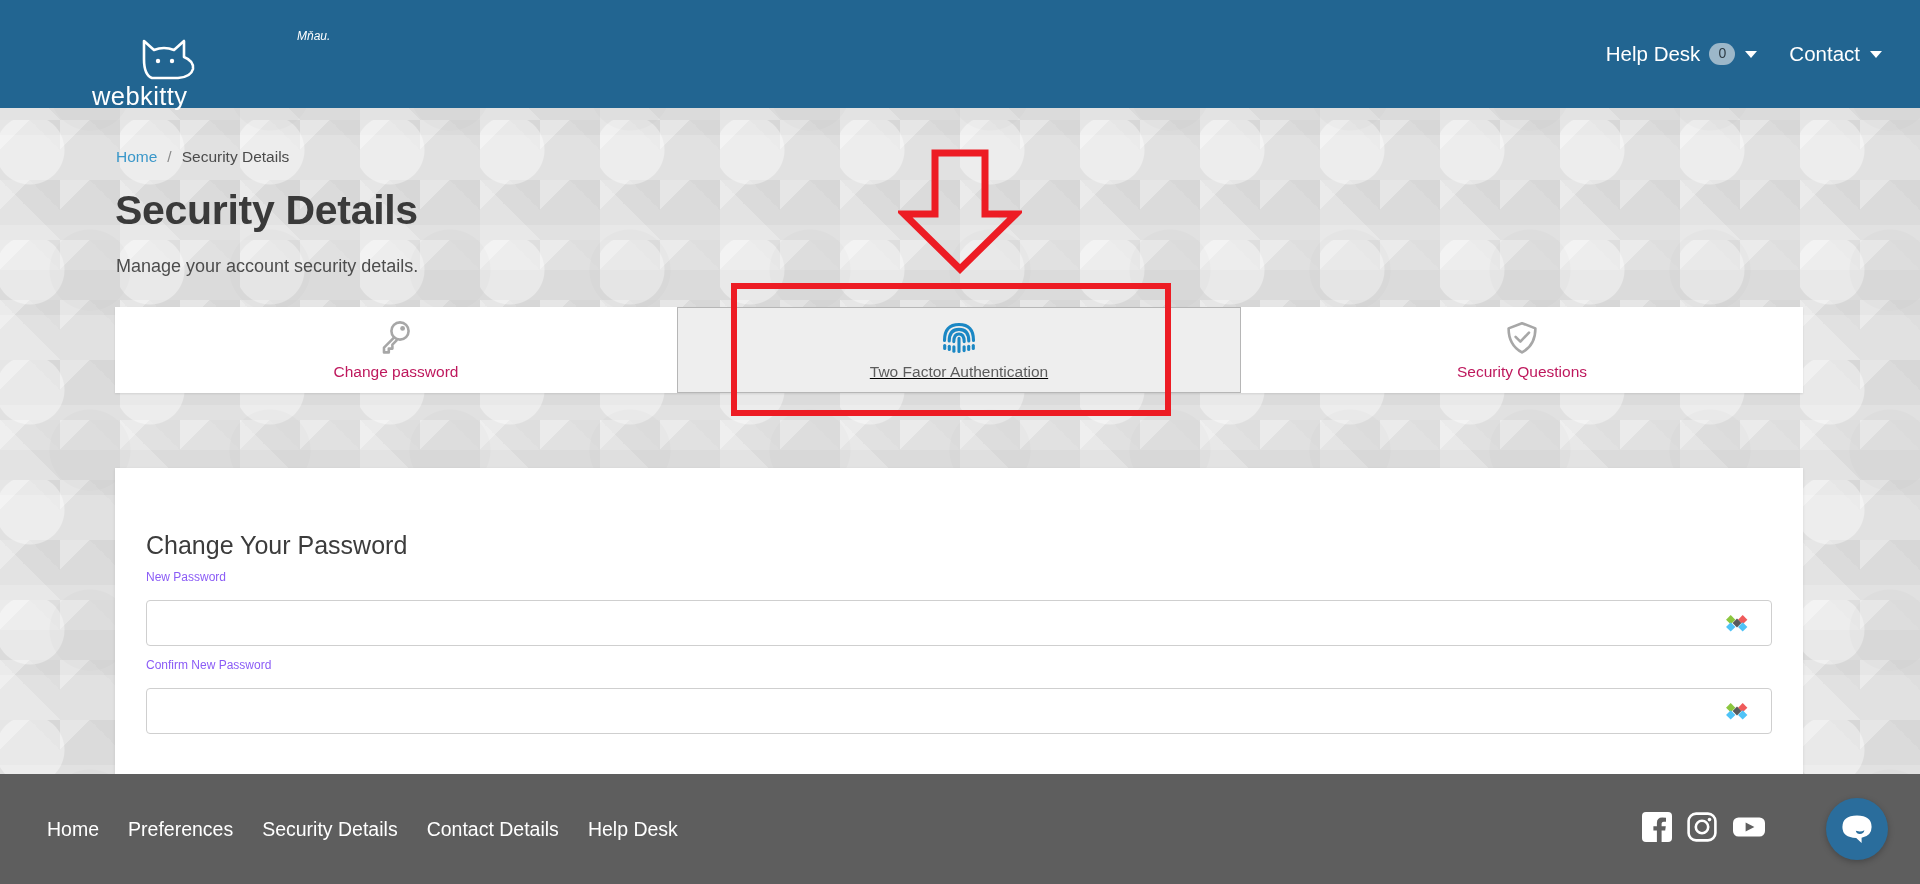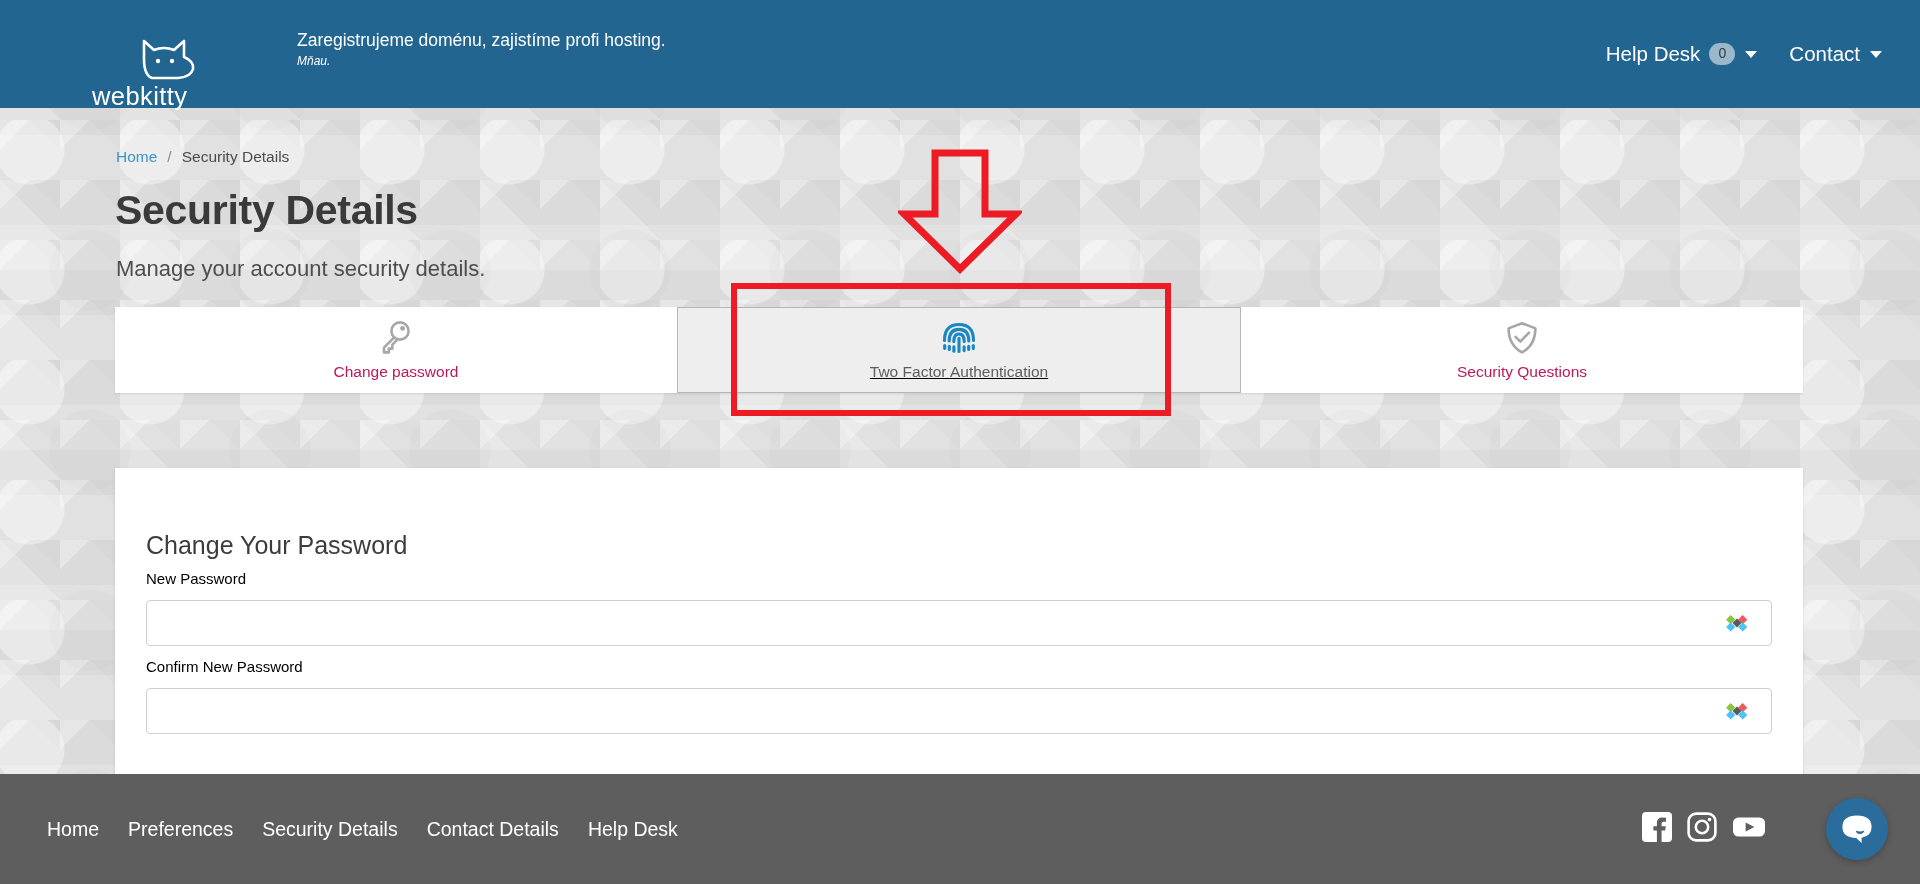--- a/index.html
+++ b/index.html
@@ -74,21 +74,21 @@
   }
   #breadcrumb .bc-link { color:#3a97c9; cursor:pointer; }
   #breadcrumb .bc-sep { color:#8b8b8b; }
 
   #page-title {
     position:absolute; left:115px; top:79px;
     font-size:41px; font-weight:bold; color:#3a3a3a; letter-spacing:-.3px;
   }
   #page-sub {
     position:absolute; left:116px; top:148px;
-    font-size:22px; color:#4d4d4d;
+    font-size:18px; color:#4d4d4d;
   }
 
   
   #tabstrip {
     position:absolute; left:115px; top:199px; width:1688px; height:86px;
     display:flex; background:#fff;
     box-shadow:0 1px 2px rgba(0,0,0,.10);
   }
   .tab {
     flex:1 1 0; display:flex; flex-direction:column; align-items:center;
@@ -104,21 +104,21 @@
   
   #card {
     position:absolute; left:115px; top:360px; width:1688px; height:420px;
     background:#fff; box-shadow:0 1px 3px rgba(0,0,0,.10);
   }
   #card-title {
     position:absolute; left:31px; top:63px;
     font-size:25px; color:#3c3c3c;
   }
   .field-label {
-    position:absolute; left:31px; font-size:15px; color:#000000;
+    position:absolute; left:31px; font-size:12px; color:#8b5cf6;
   }
   .pw-input {
     position:absolute; left:31px; width:1626px; height:46px;
     border:1px solid #cfcfcf; border-radius:4px; background:#fff;
     font-size:16px; padding:0 46px 0 12px; color:#333; outline:none;
   }
   .pw-mgr-icon {
     position:absolute; width:22px; height:22px;
   }
   .submit-btn {
@@ -170,21 +170,20 @@
                Q102 26 101 34 Q99 42 86 43 L60 43 Q52 40 52 24 Z" fill="none" stroke="#ffffff" stroke-width="2.6" stroke-linejoin="round"></path>
       <circle cx="66" cy="26" r="2.2" fill="#ffffff"></circle>
       <circle cx="80" cy="26" r="2.2" fill="#ffffff"></circle>
     </svg>
     <svg width="122" height="30" viewBox="0 0 122 30" style="margin-top:-9px">
       <text x="0" y="23" font-family="Liberation Sans, sans-serif" font-size="25.5" fill="#ffffff" letter-spacing="0.4">webkitty</text>
     </svg>
   </div>
 
   <div id="tagline">
-    <span>Zaregistrujeme doménu, zajistíme profi hosting.</span>
     <span class="meow">Mňau.</span>
   </div>
 
   <div id="topnav">
     <div class="topnav-item">
       <span>Help Desk</span>
       <span class="badge">0</span>
       <span class="caret"></span>
     </div>
     <div class="topnav-item">

